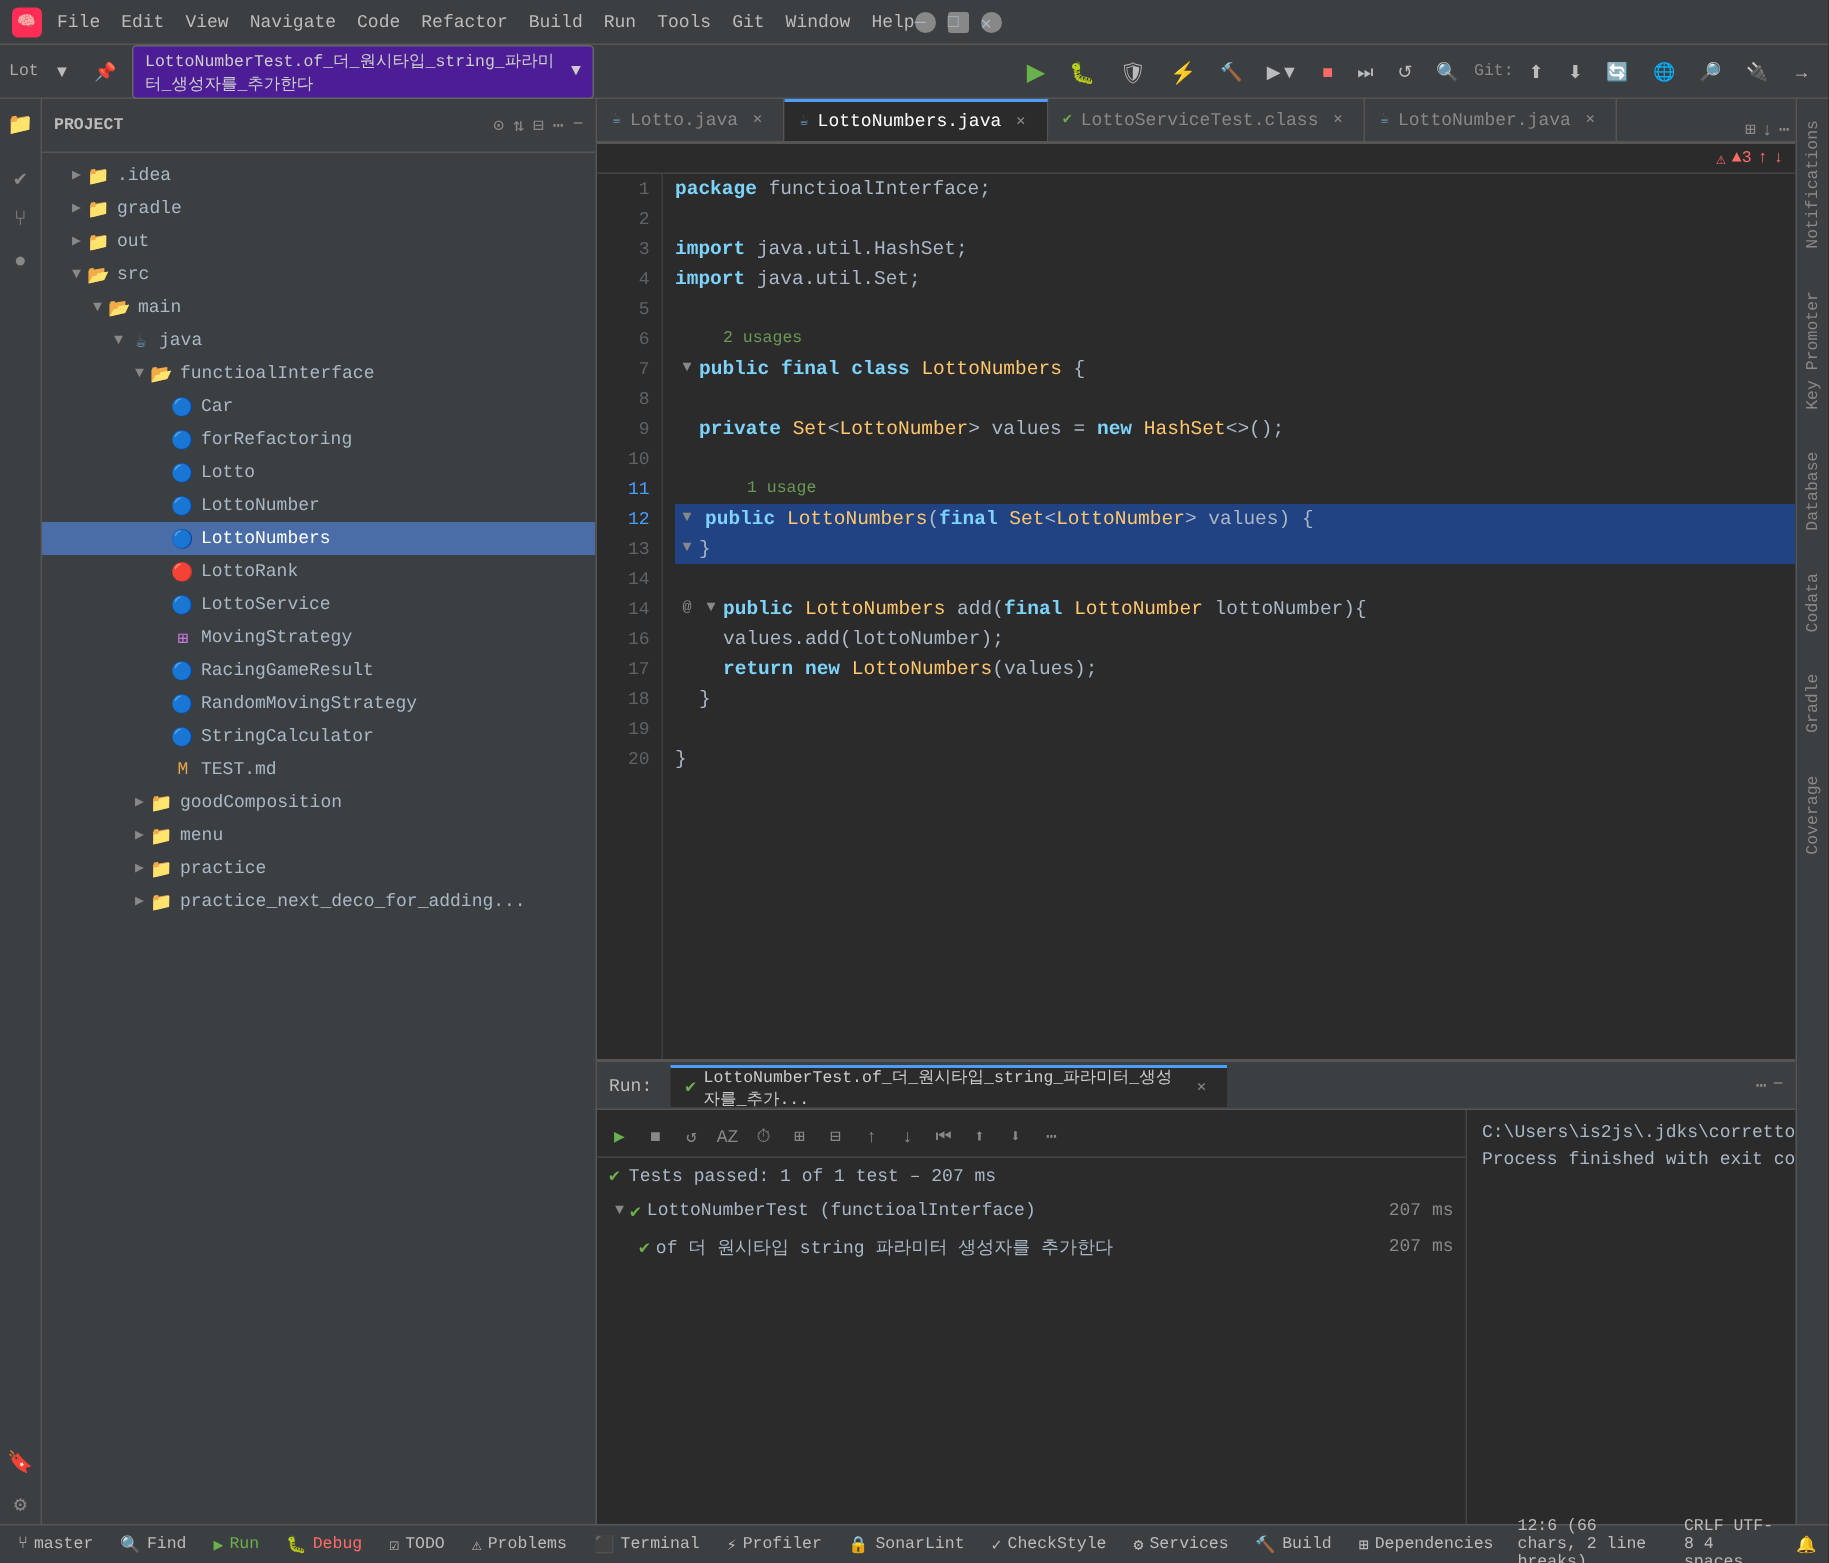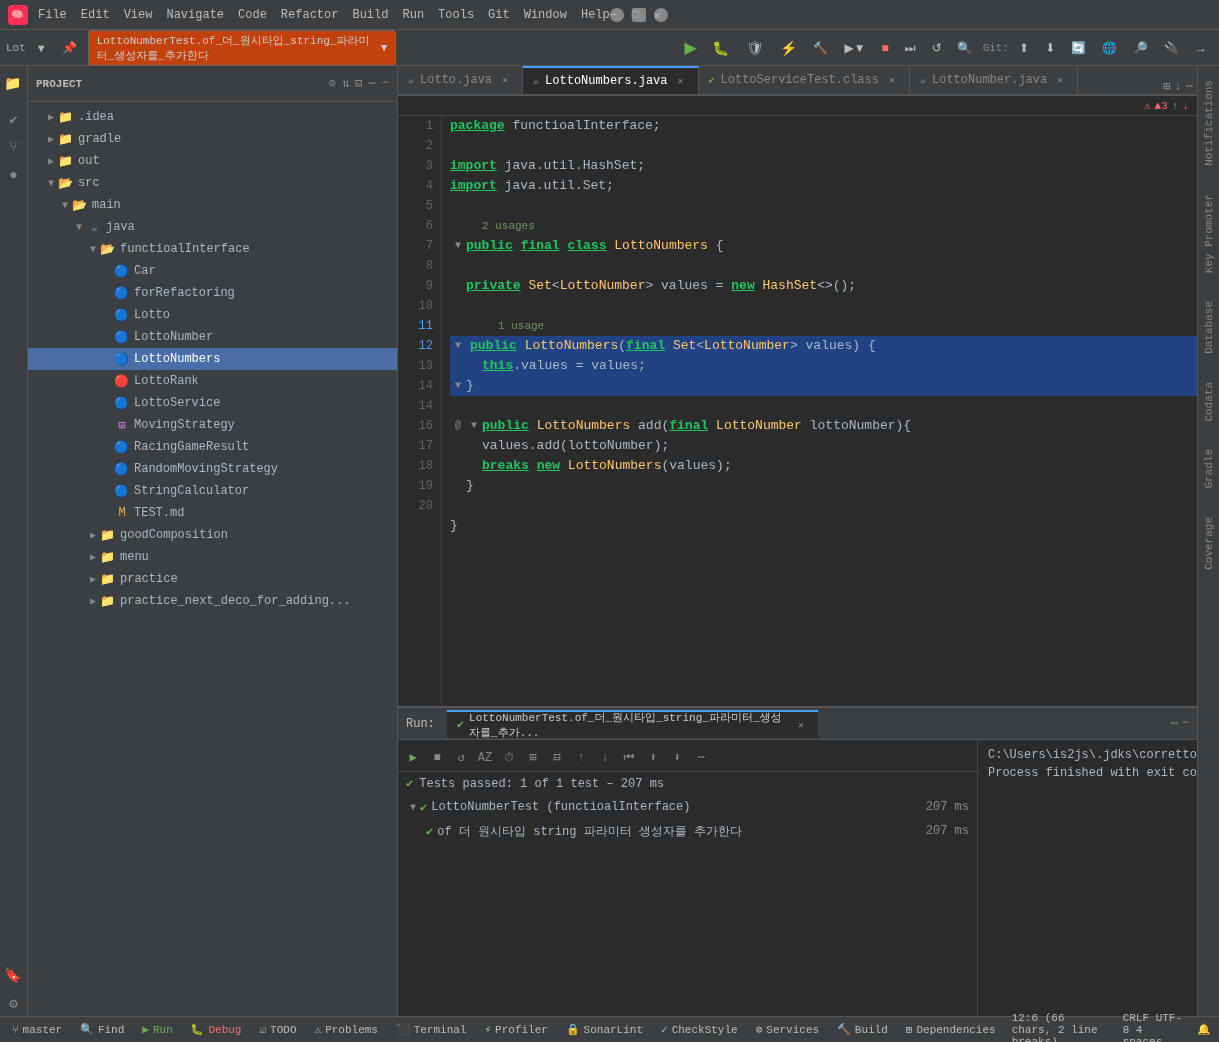--- a/index.html
+++ b/index.html
@@ -154,21 +154,21 @@
       height: 24px; padding: 0 6px;
       background: transparent;
       border: none;
       color: #bbb;
       cursor: pointer;
       display: flex; align-items: center;
       border-radius: 3px;
       font-size: 12px;
     }
     #toolbar-run-config {
-      background: #c2410c;
+      background: #4c1d95;
       border: 1px solid #666;
       border-radius: 3px;
       padding: 2px 8px;
       color: #ccc;
       font-size: 11px;
       display: flex; align-items: center;
       gap: 4px;
       cursor: pointer;
     }
     #toolbar-right {
@@ -267,21 +267,21 @@
     .code-line {
       height: 20px;
       display: flex;
       align-items: center;
       white-space: pre;
       position: relative;
     }
     .code-line.highlighted { background: #214283; }
 
     
-    .kw { color: #22c55e; font-weight: bold; text-decoration: underline; }
+    .kw { color: #7dd3fc; font-weight: bold; }
     .cls { color: #ffc66d; }
     .type { color: #ffc66d; }
 
     
     #bottom-panel {
       height: 310px;
       background: #2b2b2b;
       border-top: 2px solid #555;
       display: flex;
       flex-direction: column;
@@ -742,24 +742,20 @@
           <div class="code-line"></div>
 
           <div class="code-line" style="color:#6a9955; font-size:11px; padding-left:48px;">1 usage</div>
 
           <div class="code-line highlighted">
             <span style="width:16px; display:inline-block; color:#888; text-align:center; font-size:10px; cursor:pointer;">▼</span>
             <span style="padding-left:4px;"></span>
             <span class="kw">public</span><span> </span><span class="cls">LottoNumbers</span><span>(</span><span class="kw">final</span><span> </span><span class="type">Set</span><span>&lt;</span><span class="type">LottoNumber</span><span>&gt; values) {</span>
           </div>
 
-          <div class="code-line highlighted">
-            <span style="padding-left:32px;"></span>
-            <span class="kw">this</span><span>.values = values;</span>
-          </div>
 
           <div class="code-line highlighted">
             <span style="width:16px; display:inline-block; color:#888; text-align:center; font-size:10px; cursor:pointer;">▼</span>
             <span>}</span>
           </div>
 
           <div class="code-line"></div>
 
           <div class="code-line">
             <span style="display:inline-block; width:16px; color:#888; font-size:10px; text-align:center;">@</span>
@@ -767,21 +763,21 @@
             <span class="kw">public</span><span> </span><span class="cls">LottoNumbers</span><span> add(</span><span class="kw">final</span><span> </span><span class="type">LottoNumber</span><span> lottoNumber){</span>
           </div>
 
           <div class="code-line">
             <span style="padding-left:32px;"></span>
             <span>values.add(lottoNumber);</span>
           </div>
 
           <div class="code-line">
             <span style="padding-left:32px;"></span>
-            <span class="kw">breaks</span><span> </span><span class="kw">new</span><span> </span><span class="cls">LottoNumbers</span><span>(values);</span>
+            <span class="kw">return</span><span> </span><span class="kw">new</span><span> </span><span class="cls">LottoNumbers</span><span>(values);</span>
           </div>
 
           <div class="code-line">
             <span style="padding-left:16px;"></span>
             <span>}</span>
           </div>
 
           <div class="code-line"></div>
 
           <div class="code-line">

